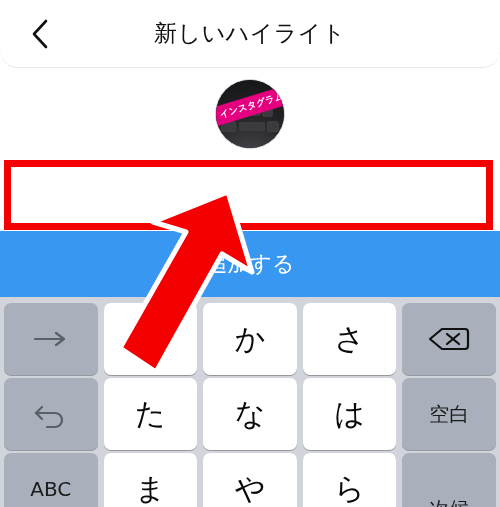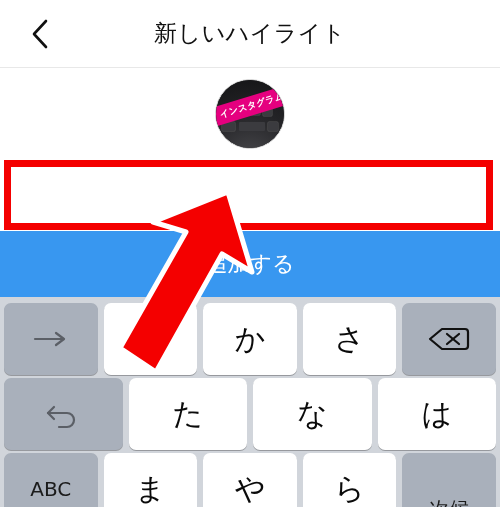--- a/index.html
+++ b/index.html
@@ -9,20 +9,21 @@
     font-family: "Liberation Sans", "DejaVu Sans", sans-serif;
     overflow: hidden;
   }
   #app { position: relative; width: 500px; height: 507px; background: #fff; }
 
   
   .header {
     position: absolute; left: 0; top: 0; width: 500px; height: 68px;
     background: #ffffff;
     border-bottom: 1px solid #e8e8e8;
+    border-radius: 18px;
   }
   .back-btn {
     position: absolute; left: 18px; top: 12px;
     width: 44px; height: 44px;
     display: flex; align-items: center; justify-content: center;
   }
   .back-btn svg { display: block; }
   .header-title {
     position: absolute; left: 0; top: 0; width: 500px; height: 67px;
     display: flex; align-items: center; justify-content: center;
@@ -215,20 +216,21 @@
         <span>
           <svg width="40" height="30" viewBox="0 0 40 30">
             <path d="M11 8 L5 14 L11 20" fill="none" stroke="#5b5f66" stroke-width="2.2" stroke-linecap="round" stroke-linejoin="round"></path>
             <path d="M5 14 H24 a7 7 0 0 1 7 7 a7 7 0 0 1 -7 7 H16" fill="none" stroke="#5b5f66" stroke-width="2.2" stroke-linecap="round"></path>
           </svg>
         </span>
       </div>
       <div class="key key-char">た</div>
       <div class="key key-char">な</div>
       <div class="key key-char">は</div>
+      <div class="key key-fn small">空白</div>
     </div>
 
     <div class="kb-row">
       <div class="key key-fn small">ABC</div>
       <div class="key key-char">ま</div>
       <div class="key key-char">や</div>
       <div class="key key-char">ら</div>
       <div class="key key-fn small" style="align-items:flex-end; padding-bottom:2px; overflow:hidden;">次候</div>
     </div>
   </div>

